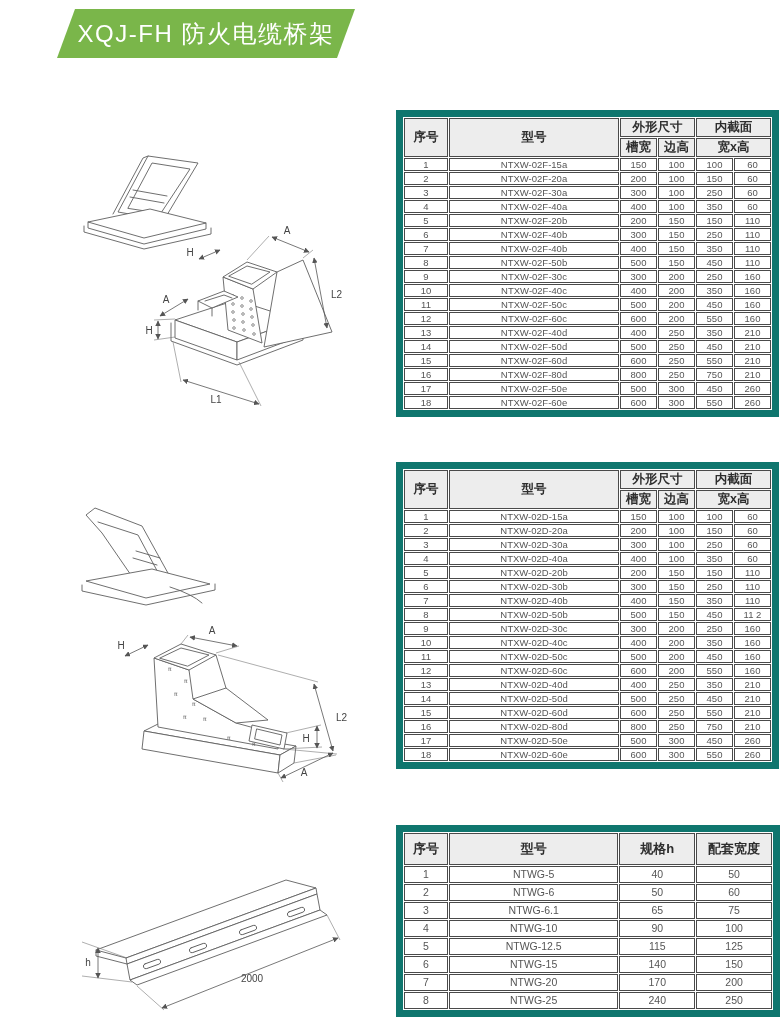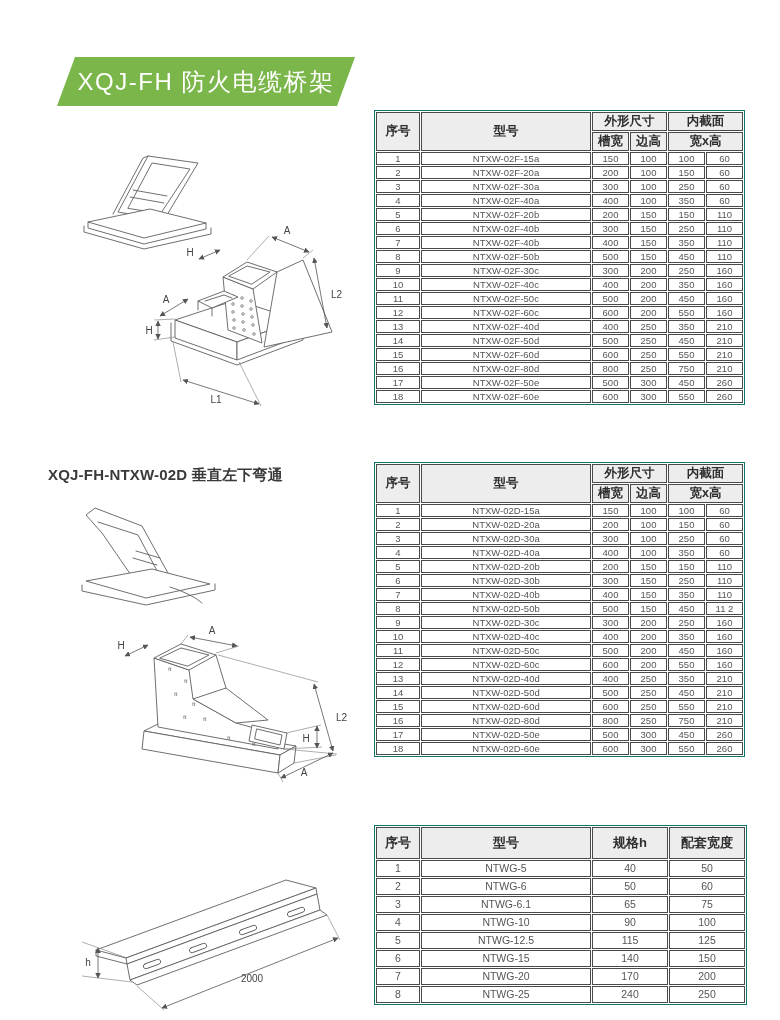--- a/index.html
+++ b/index.html
@@ -22,22 +22,22 @@
   #title-2{top:466px}
   #title-3{top:831px}
 
   .diagram{position:absolute;left:40px;}
   #diagram-1{top:150px}
   #diagram-2{top:495px}
   #diagram-3{top:858px}
 
   
   .spec-table{
-    position:absolute;left:374px;border-collapse:separate;border-spacing:1px;
-    background:#fff;border:1px solid #0f766e;table-layout:fixed;
+    position:absolute;left:396px;border-collapse:separate;border-spacing:1px;
+    background:#fff;border:7px solid #0f766e;table-layout:fixed;
   }
   #table-1{top:110px}
   #table-2{top:462px}
   #table-3{top:825px}
   .spec-table th{
     background:#ededed;border:1px solid #4a4a4a;text-align:center;
     font-size:12.5px;font-weight:600;color:#2e2e2e;padding:0;height:17px;line-height:1.15;
   }
   .spec-table td{
     background:#ffffff;border:1px solid #4a4a4a;text-align:center;
@@ -54,21 +54,21 @@
   .ext{stroke:#777;stroke-width:.6;fill:none;}
   .dim-label{font-size:10px;fill:#444;font-family:"Liberation Sans","DejaVu Sans",sans-serif;}
   .hatch{font-size:6px;fill:#666;font-family:"DejaVu Sans",sans-serif;}
   .dot{stroke:#5f5f5f;stroke-width:.7;fill:none;}
 </style>
 </head>
 <body>
 
 <div class="page">
 
-  <div class="banner" id="banner" style="background: rgb(122, 182, 74); color: rgb(255, 255, 255); margin-top: 48px;">
+  <div class="banner" id="banner" style="background: rgb(122, 182, 74); color: rgb(255, 255, 255);">
     <span>XQJ-FH 防火电缆桥架</span>
   </div>
 
 
   <svg class="diagram" id="diagram-1" width="320" height="262" viewBox="0 0 320 262">
     <defs>
       <marker id="ar1" viewBox="0 0 10 10" refX="9" refY="5" markerWidth="7" markerHeight="7" orient="auto-start-reverse">
         <path d="M0,0 L10,5 L0,10 Z" fill="#555"></path>
       </marker>
     </defs>
@@ -296,21 +296,20 @@
           <td>18</td>
           <td>NTXW-02F-60e</td>
           <td>600</td>
           <td>300</td>
           <td>550</td>
           <td>260</td>
         </tr>
       </tbody>
   </table>
 
-  <div class="section-title" id="title-2">XQJ-FH-NTXW-02D 垂直左下弯通</div>
 
   <svg class="diagram" id="diagram-2" width="320" height="292" viewBox="0 0 320 292">
     <defs>
       <marker id="ar2" viewBox="0 0 10 10" refX="9" refY="5" markerWidth="7" markerHeight="7" orient="auto-start-reverse">
         <path d="M0,0 L10,5 L0,10 Z" fill="#555"></path>
       </marker>
     </defs>
 
     <g>
       <path class="face" d="M46,20 L55,13 L102,31 L134,89 L104,99 L62,38 Z"></path>

